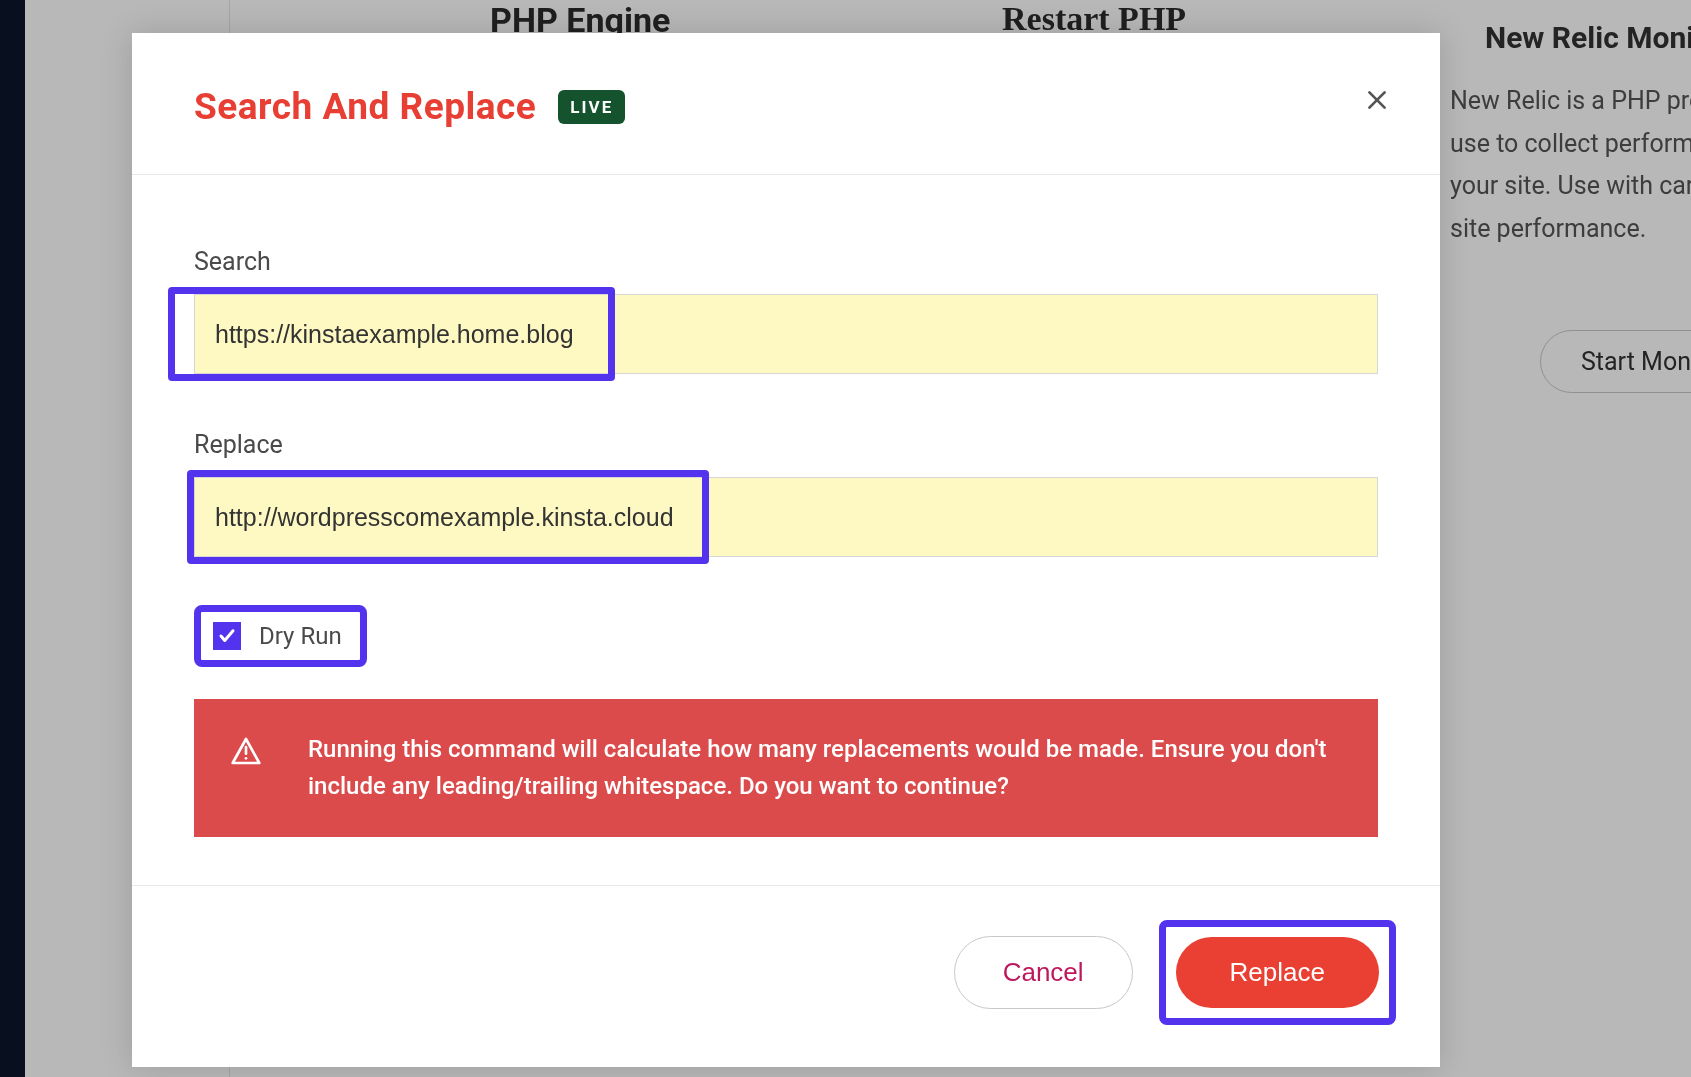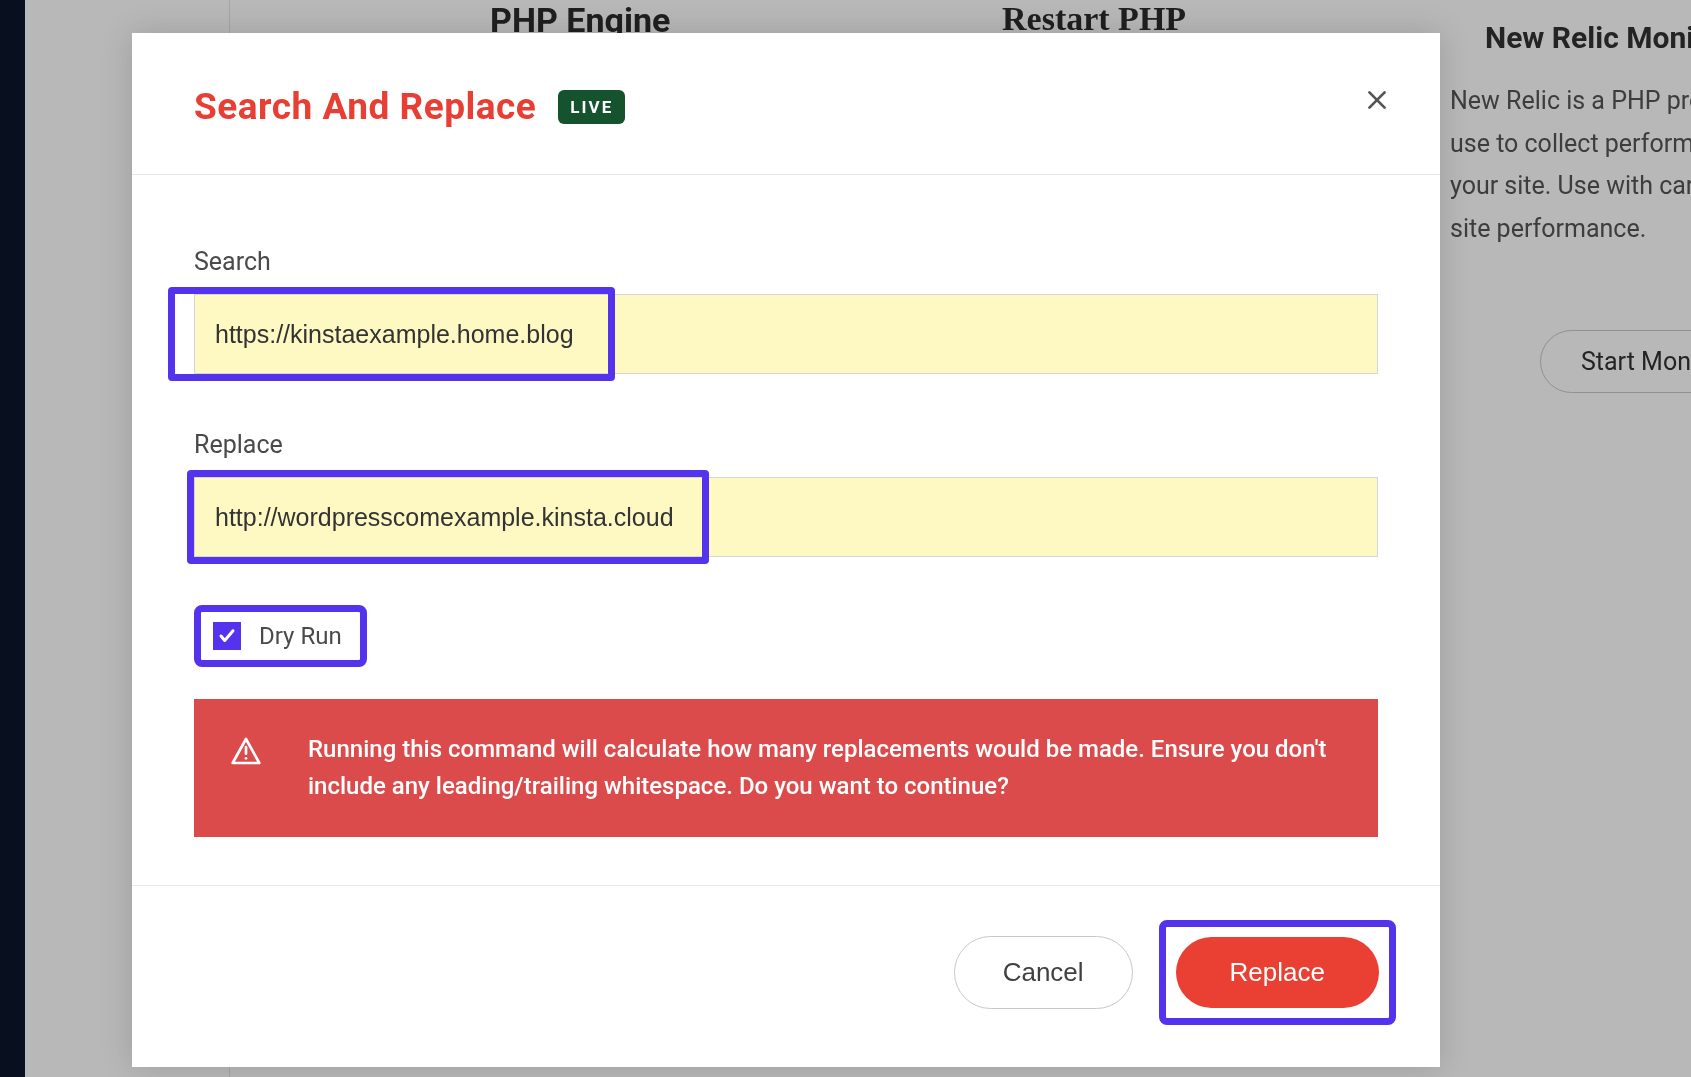--- a/index.html
+++ b/index.html
@@ -225,21 +225,21 @@
   .btn {
     font-size: 26px;
     padding: 20px 48px;
     border-radius: 44px;
     cursor: pointer;
     border: none;
   }
   .btn-cancel {
     background: #fff;
     border: 1px solid #c8c8c8;
-    color: #404040;
+    color: #be185d;
   }
   .btn-replace-wrap {
     border: 7px solid #5333ed;
     border-radius: 8px;
     padding: 10px;
   }
   .btn-replace {
     background: #ea3f33;
     color: #fff;
     font-weight: 500;

